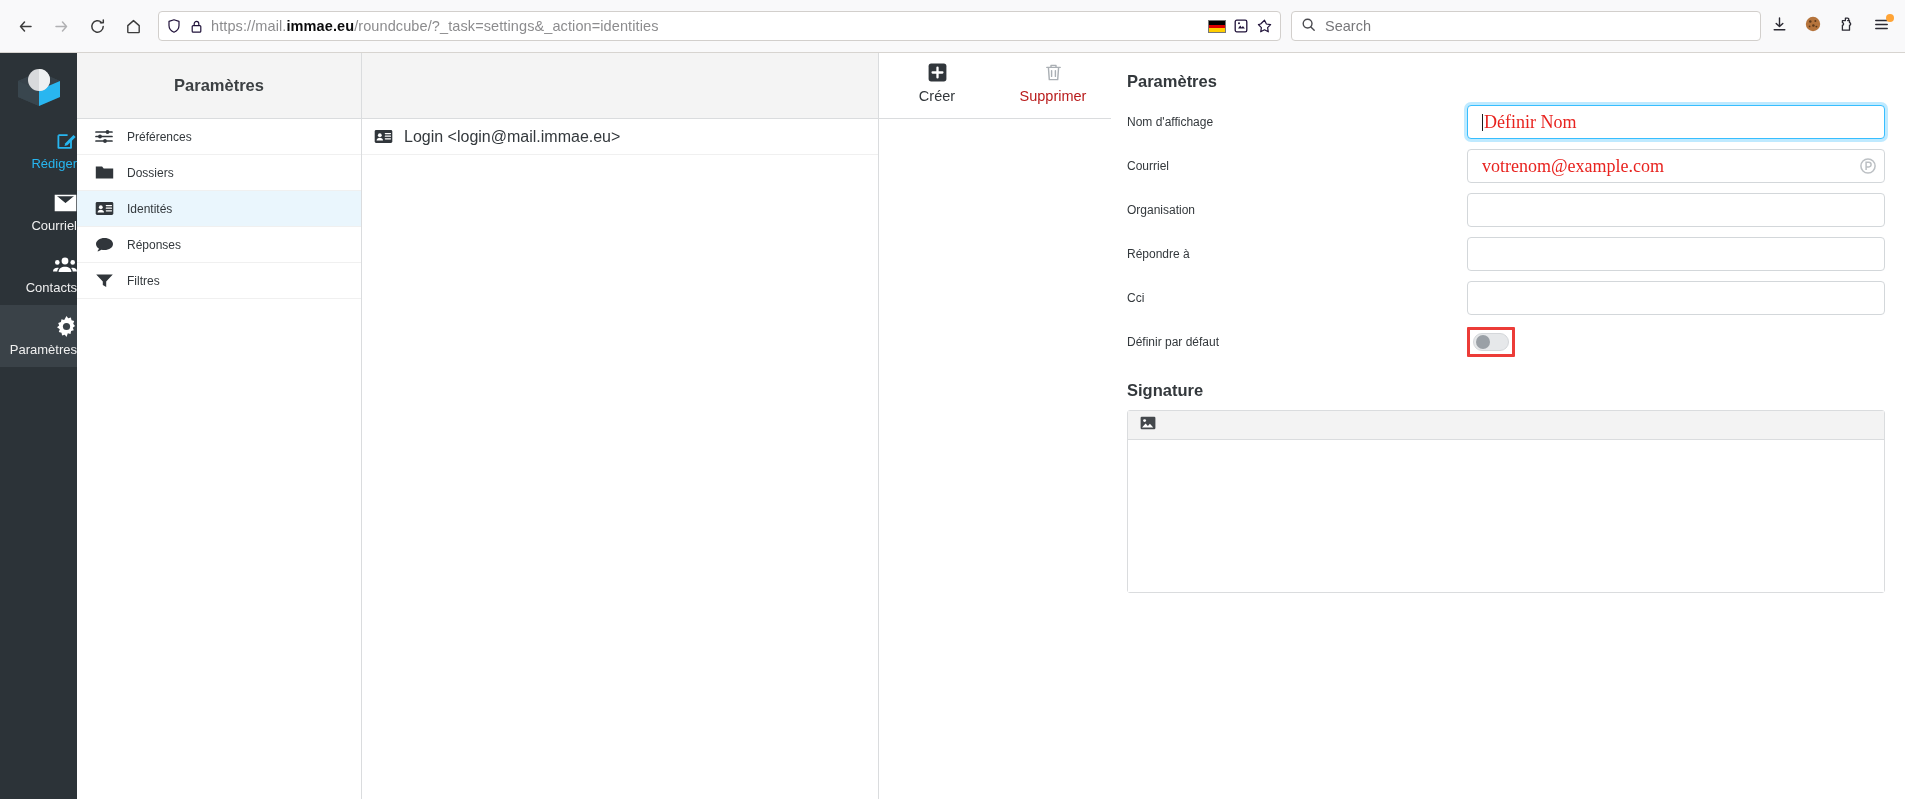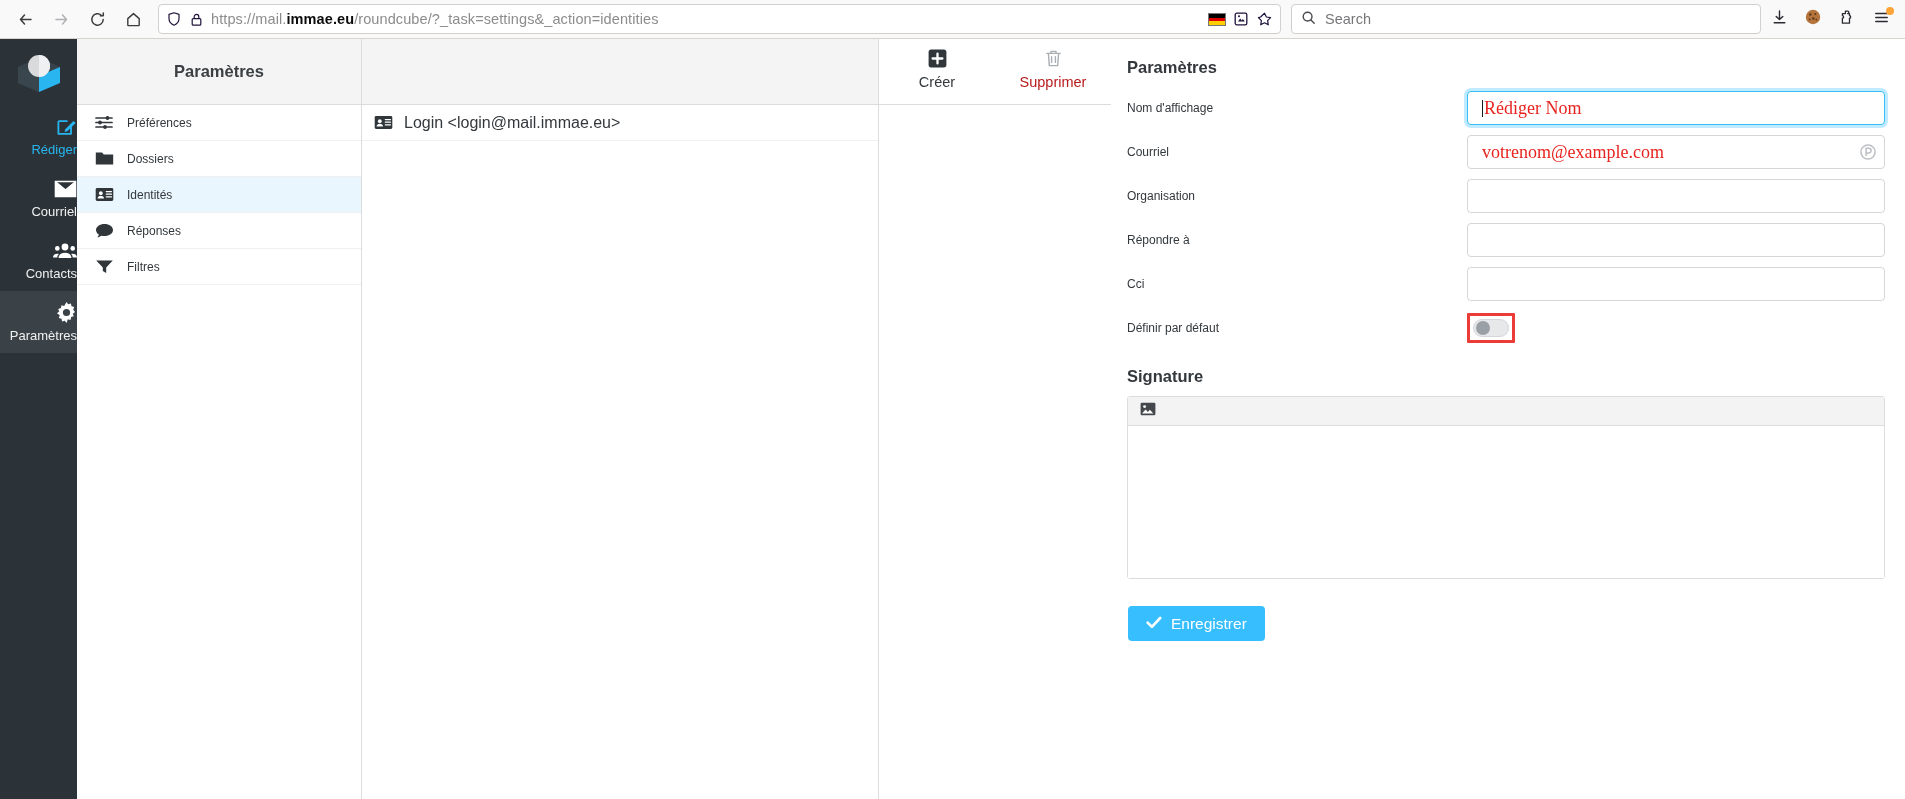--- a/index.html
+++ b/index.html
@@ -4,21 +4,21 @@
 <style>
   * { box-sizing: border-box; margin: 0; padding: 0; }
   html, body {
     width: 1905px; height: 799px;
     font-family: "Liberation Sans", sans-serif;
     background: #fff; overflow: hidden;
   }
 
   
   #browser-chrome {
-    height: 39px; width: 100%;
+    height: 53px; width: 100%;
     background: #f9f9fa;
     border-bottom: 1px solid #d7d4d0;
     display: flex; align-items: center;
     padding: 0 8px; gap: 2px;
   }
   .nav-btn {
     width: 34px; height: 30px;
     display: flex; align-items: center; justify-content: center;
     border-radius: 4px; color: #3c3c3c;
   }
@@ -536,21 +536,21 @@
     </div>
 
     <div id="form-scroll">
       <div class="section-title">Paramètres</div>
 
       <div class="form-row">
         <div class="form-label">Nom d'affichage</div>
         <div class="field-wrap">
           <div class="text-input focused">
               <span class="caret"></span>
-              <span>Rédiger Nom</span>
+              <span>Définir Nom</span>
             </div>
         </div>
       </div>
 
       <div class="form-row">
         <div class="form-label">Courriel</div>
         <div class="field-wrap">
           <div class="text-input">
               <span>votrenom@example.com</span>
             </div>
@@ -608,26 +608,16 @@
             <svg width="16" height="14" viewBox="0 0 16 14">
                 <rect x="0.6" y="0.8" width="14.8" height="12.4" rx="1.2" fill="#44484c"></rect>
                 <circle cx="4.6" cy="4.6" r="1.45" fill="#fff"></circle>
                 <path d="M2 11.4l3.6-4 2.3 2.6 2-2.2 3.4 3.6z" fill="#fff"></path>
               </svg>
           </span>
         </div>
         <div id="signature-area"></div>
       </div>
 
-      <div id="save-row">
-        <button id="save-button">
-          <span>
-            <svg width="16" height="13" viewBox="0 0 16 13" fill="none" stroke="#fff" stroke-width="2.6" stroke-linecap="round" stroke-linejoin="round">
-                <path d="M1.6 6.6 5.9 10.8 14.2 2"></path>
-              </svg>
-          </span>
-          <span>Enregistrer</span>
-        </button>
-      </div>
 
     </div>
   </div>
 </div>
 
 </body></html>

